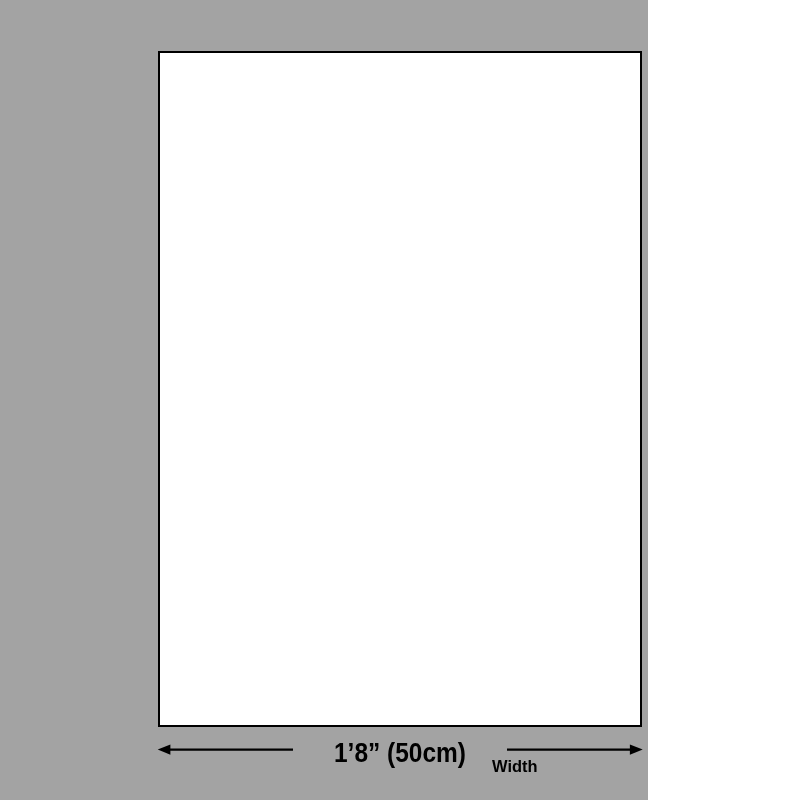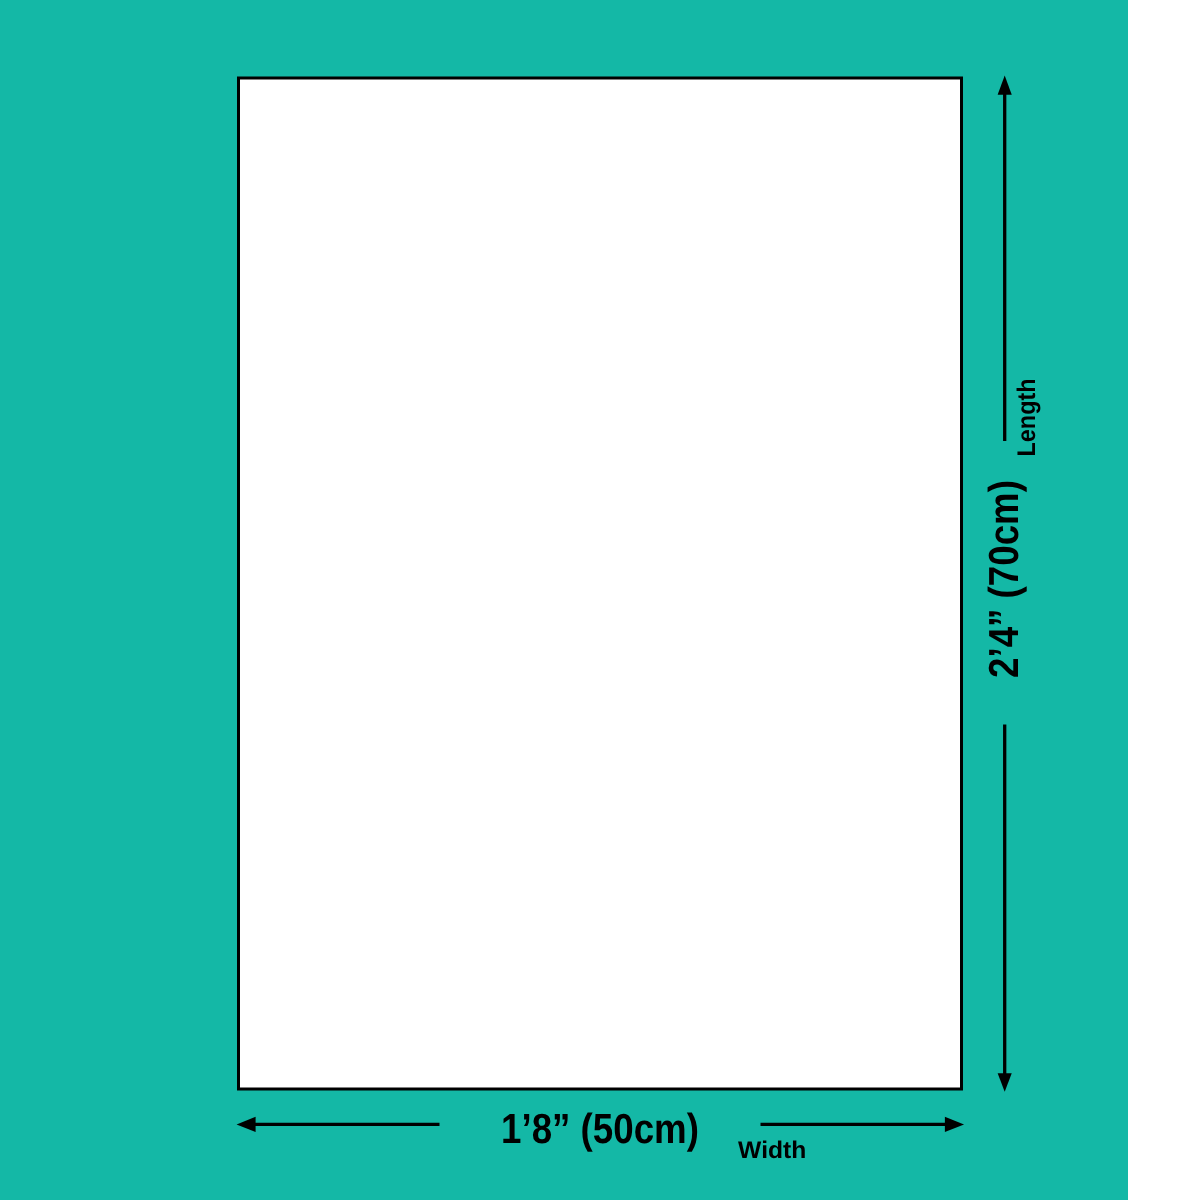--- a/index.html
+++ b/index.html
@@ -1,16 +1,16 @@
 <!DOCTYPE html>
 <html><head>
 <meta charset="utf-8">
 <style>
   html,body{margin:0;padding:0;background:#ffffff;}
-  .wrap{width:752px;height:800px;position:relative;background:#14b8a6;overflow:hidden;}
+  .wrap{width:648px;height:800px;position:relative;background:#a3a3a3;overflow:hidden;}
   svg{position:absolute;left:0;top:0;}
   text{font-family:"Liberation Sans", sans-serif;font-weight:bold;fill:#000000;}
 </style>
 </head>
 <body>
 <div class="wrap">
 <svg width="800" height="800" viewBox="0 0 800 800">
 
   <g>
     <rect x="159" y="52" width="482" height="674" fill="#ffffff" stroke="#000000" stroke-width="2"></rect>

